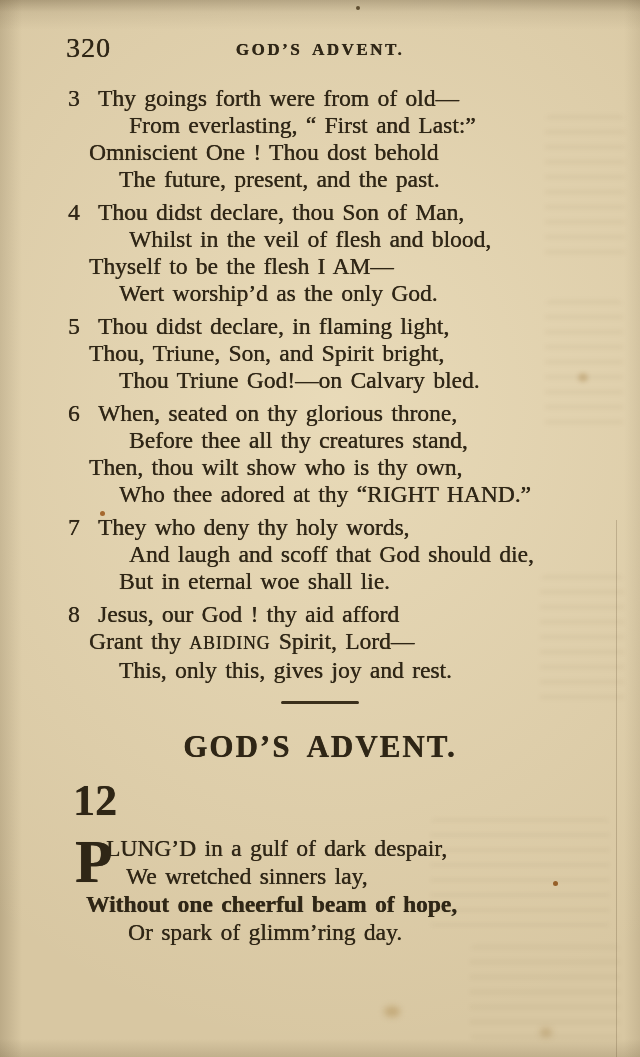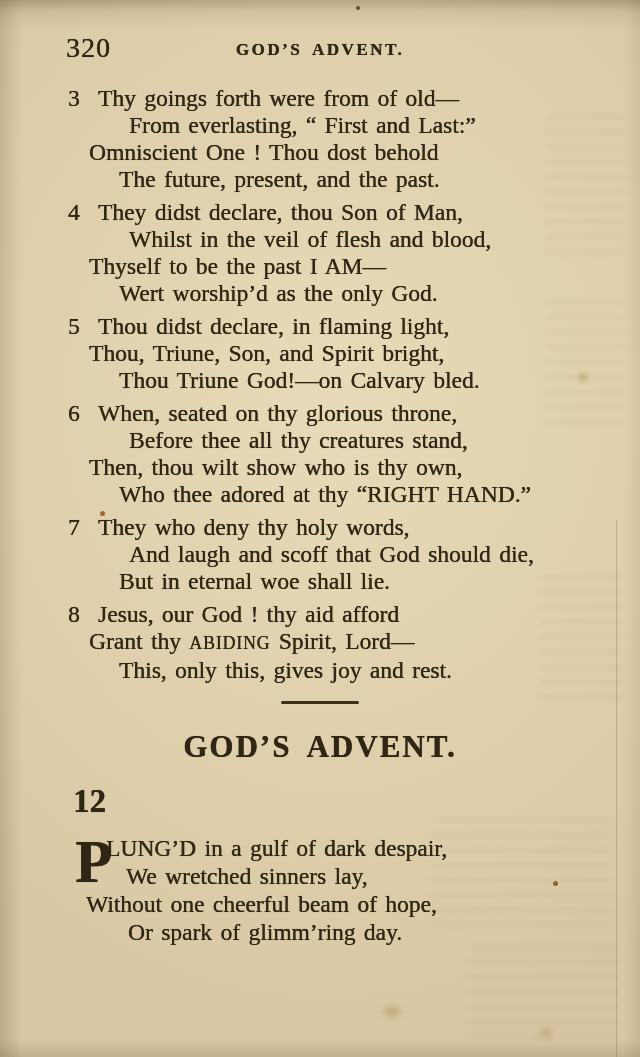--- a/index.html
+++ b/index.html
@@ -49,35 +49,35 @@
     border-top: 3px solid #3a2f1b; border-radius: 2px;
   }
   
   .section-title {
     margin: 25px 0 0 0; text-align: center;
     font-size: 31px; font-weight: bold; letter-spacing: 2px; word-spacing: 7px;
   }
   .hymn-head { position: relative; margin-top: 16px; height: 42px; }
   .hymn-number {
     position: absolute; left: 17px; top: 0;
-    font-size: 33px; font-weight: bold; line-height: 40px;
+    font-size: 44px; font-weight: bold; line-height: 40px;
   }
   .meter {
     display: block; text-align: center; padding-top: 9px;
     font-size: 21px; letter-spacing: 1.5px; word-spacing: 5px;
   }
   
   .stanza { position: relative; margin-top: 11px; font-size: 23.5px; line-height: 28px; word-spacing: 2.5px; }
   .dropcap {
     position: absolute; left: 19px; top: 3px;
     font-size: 61px; line-height: 50px; font-weight: bold;
   }
   .s1 { padding-left: 50px; }
   .s2 { padding-left: 70px; }
-  .s3 { padding-left: 30px; }
+  .s3 { padding-left: 30px; font-weight: bold; }
   .s4 { padding-left: 72px; }
   
   .ghost {
     position: absolute; pointer-events: none;
     background: repeating-linear-gradient(180deg, rgba(122,102,64,0.13) 0 4px, rgba(122,102,64,0) 4px 15px);
     filter: blur(2px); opacity: 0.55; border-radius: 6px;
   }
   .g1 { left: 545px; top: 115px; width: 80px; height: 150px; }
   .g2 { left: 545px; top: 300px; width: 78px; height: 130px; }
   .g3 { left: 540px; top: 575px; width: 84px; height: 135px; }
@@ -121,23 +121,23 @@
   <div class="verses" id="verses">
       <div class="verse">
         <span class="vnum">3</span>
         <div class="vline ind1"><span>Thy goings forth were from of old—</span></div>
         <div class="vline ind2"><span>From everlasting, “ First and Last:”</span></div>
         <div class="vline ind0"><span>Omniscient One !  Thou dost behold</span></div>
         <div class="vline ind3"><span>The future, present, and the past.</span></div>
       </div>
       <div class="verse">
         <span class="vnum">4</span>
-        <div class="vline ind1"><span>They didst declare, thou Son of Man,</span></div>
+        <div class="vline ind1"><span>Thou didst declare, thou Son of Man,</span></div>
         <div class="vline ind2"><span>Whilst in the veil of flesh and blood,</span></div>
-        <div class="vline ind0"><span>Thyself to be the past I AM—</span></div>
+        <div class="vline ind0"><span>Thyself to be the flesh I AM—</span></div>
         <div class="vline ind3"><span>Wert worship’d as the only God.</span></div>
       </div>
       <div class="verse">
         <span class="vnum">5</span>
         <div class="vline ind1"><span>Thou didst declare, in flaming light,</span></div>
         <div class="vline ind0"><span>Thou, Triune, Son, and Spirit bright,</span></div>
         <div class="vline ind3"><span>Thou Triune God!—on Calvary bled.</span></div>
       </div>
       <div class="verse">
         <span class="vnum">6</span>

